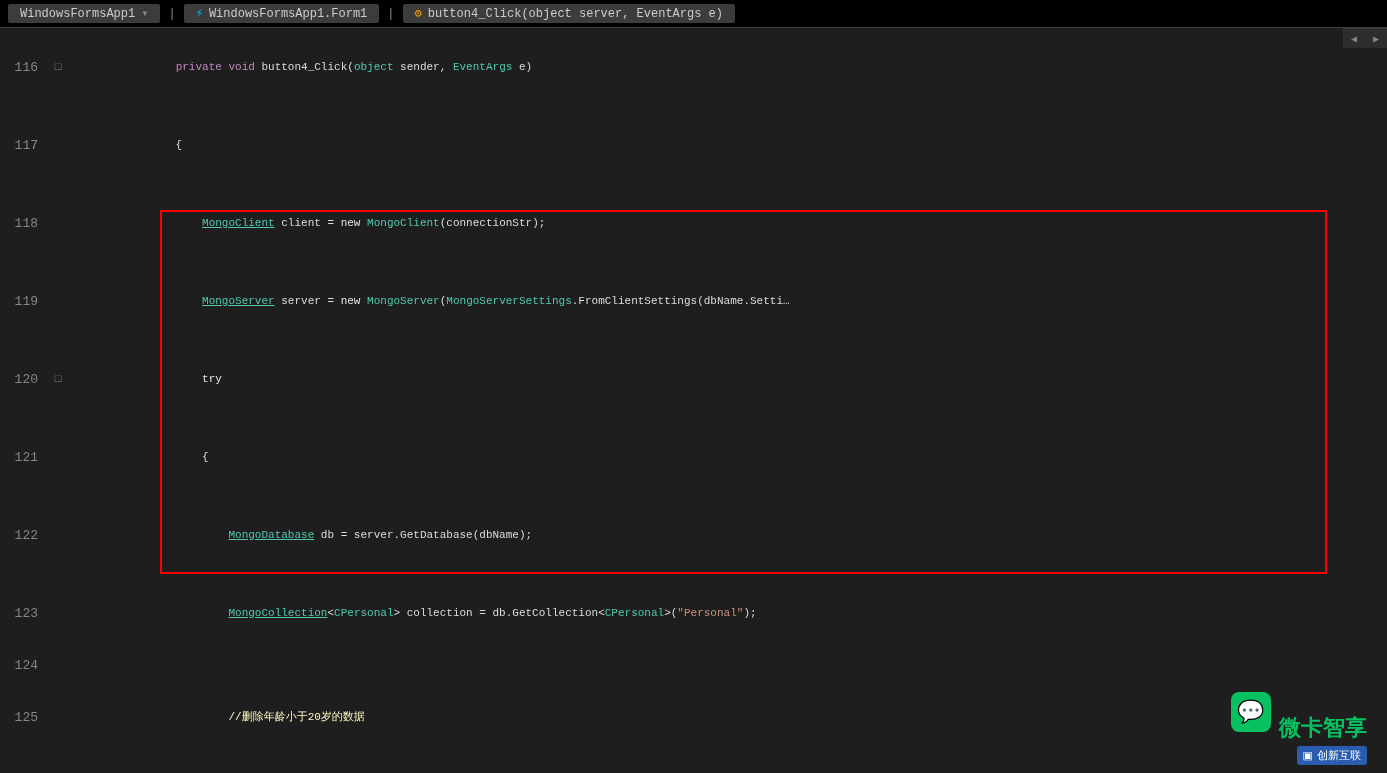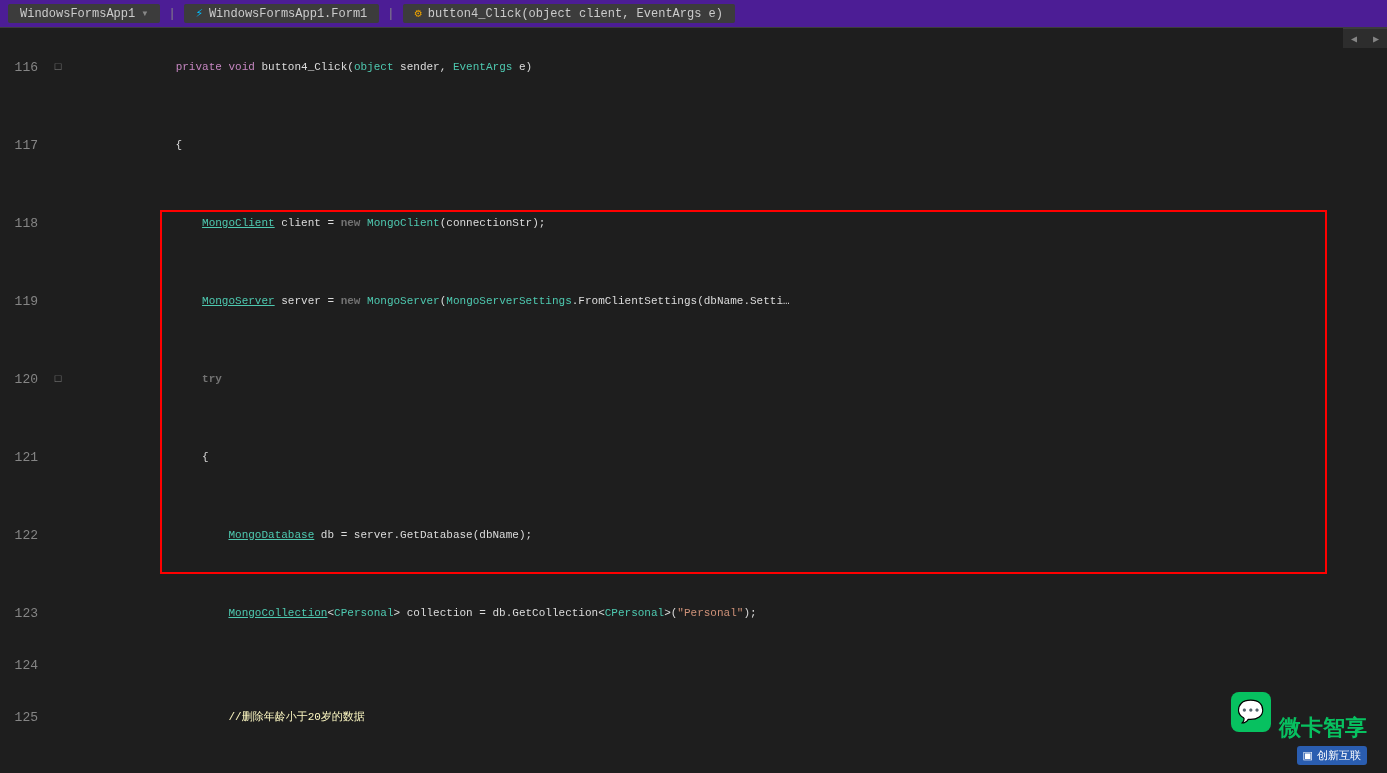--- a/index.html
+++ b/index.html
@@ -10,21 +10,21 @@
       color: #d4d4d4;
       overflow: hidden;
       width: 1387px;
       height: 773px;
     }
 
     
     .top-bar {
       display: flex;
       align-items: center;
-      background: #4c1d95;
+      background: #000000;
       height: 28px;
       border-bottom: 1px solid #3c3c3c;
       padding: 0 8px;
       gap: 4px;
     }
     .top-bar-item {
       background: #3c3c3c;
       color: #cccccc;
       padding: 2px 12px;
       font-size: 12px;
@@ -85,21 +85,21 @@
 
     .line-content {
       flex: 1;
       padding-left: 4px;
       white-space: pre;
       font-size: 11px;
       line-height: 26px;
     }
 
     
-    .kw { color: #737373; font-weight: bold; } 
+    .kw { color: #e5e5e5; } 
     .kw2 { color: #c586c0; } 
     .type { color: #4ec9b0; } 
     .str { color: #ce9178; } 
     .plain { color: #dcdcdc; }
     .chinese-comment { color: #fef9c3; }
     .underline { text-decoration: underline; }
 
     
     .red-box {
       position: absolute;
@@ -196,21 +196,21 @@
     <span style="color:#888">▾</span>
   </div>
   <span class="top-bar-separator">|</span>
   <div class="top-bar-item">
     <span style="color:#00bfff">⚡</span>
     <span>WindowsFormsApp1.Form1</span>
   </div>
   <span class="top-bar-separator">|</span>
   <div class="top-bar-item">
     <span style="color:#e8a000">⚙</span>
-    <span>button4_Click(object client, EventArgs e)</span>
+    <span>button4_Click(object server, EventArgs e)</span>
   </div>
 </div>
 
 <div class="editor">
   <div class="code-container" style="position:relative;">
 
     <div class="red-box" style="top: 182px; left: 160px; right: 16px; height: 364px;"></div>
 
     <div class="code-line">
       <span class="line-number">116</span>

